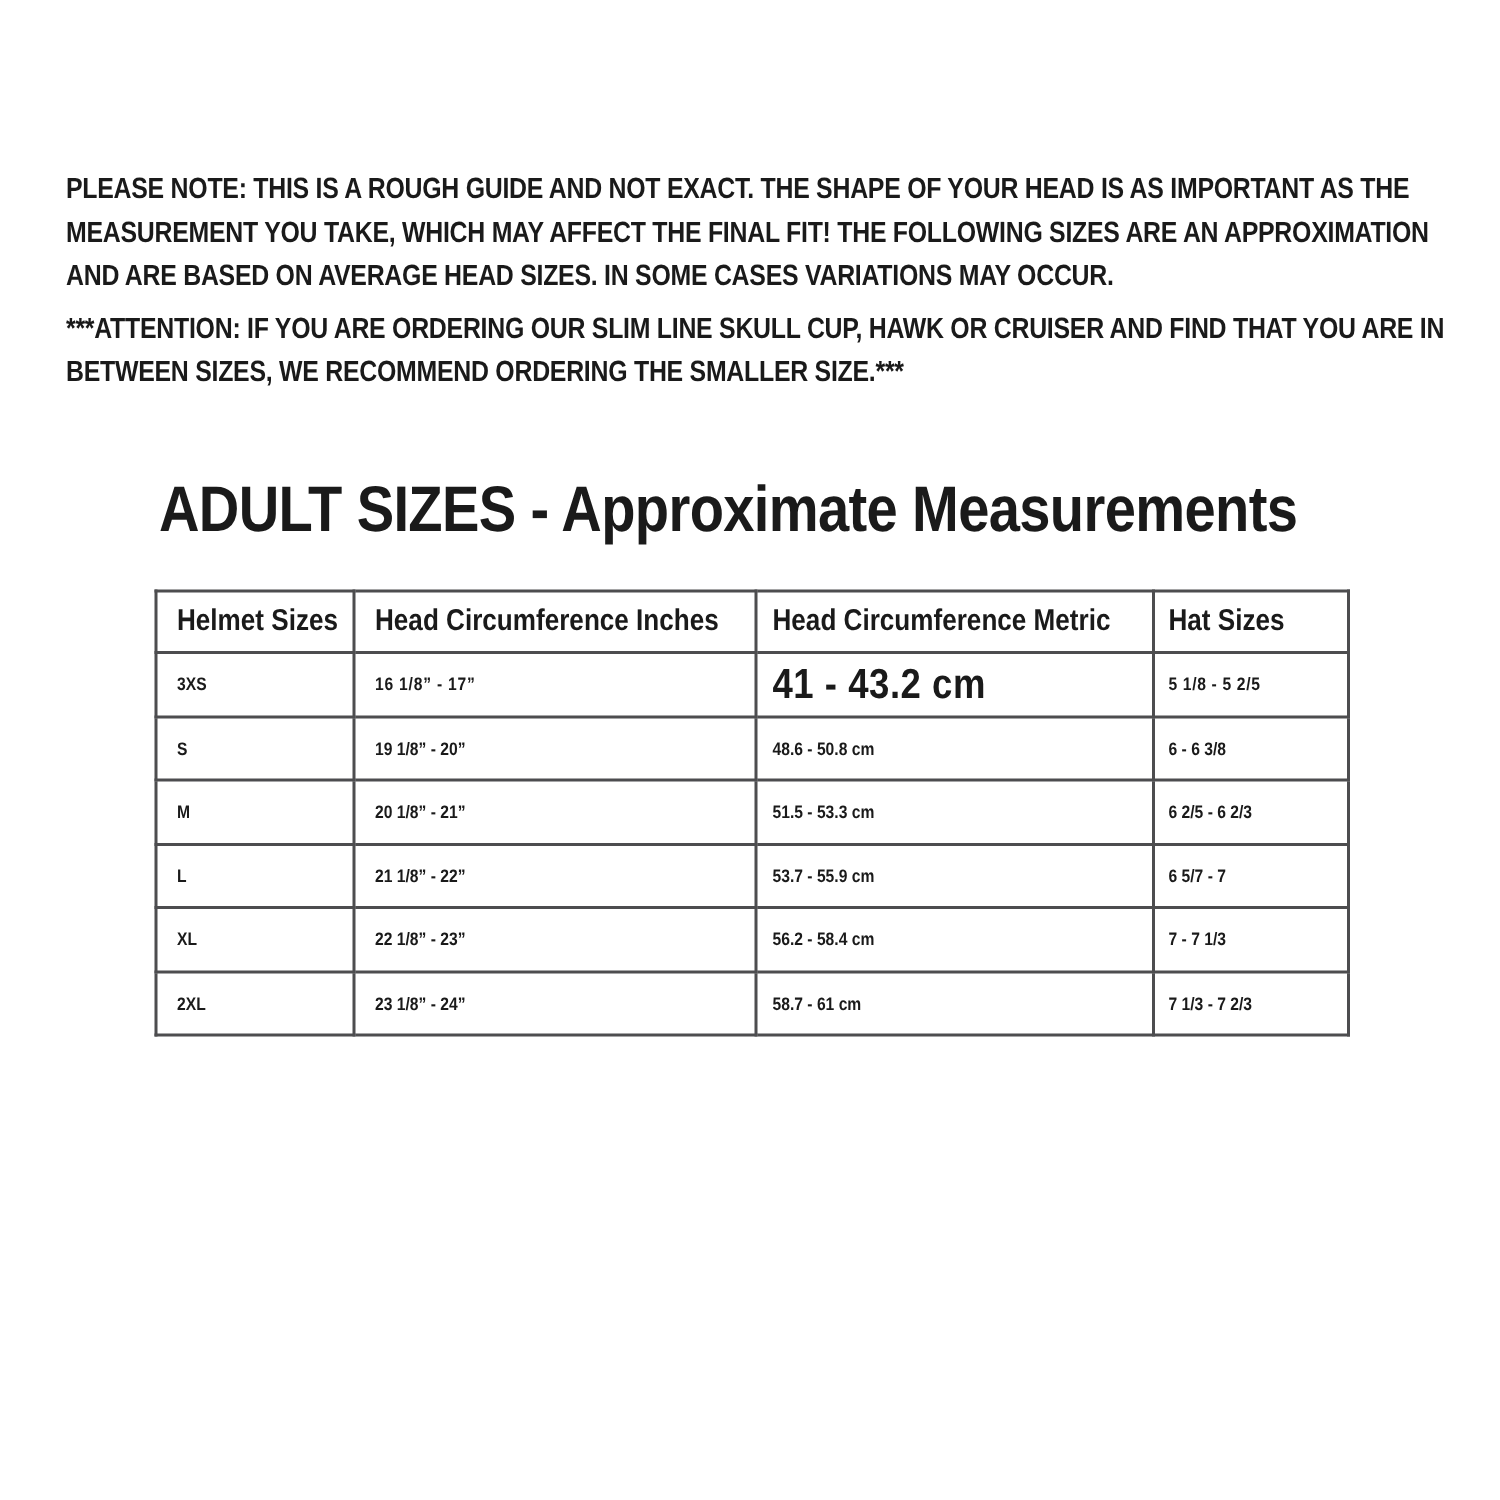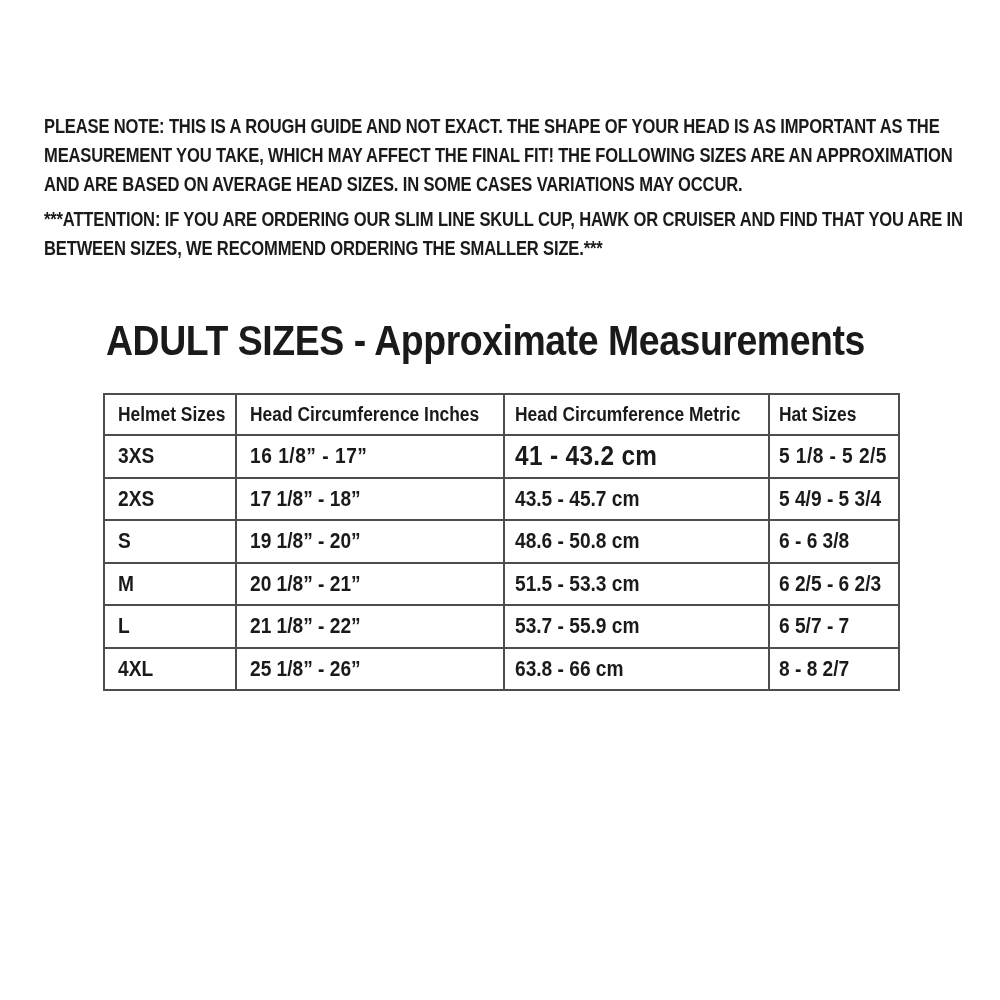--- a/index.html
+++ b/index.html
@@ -68,21 +68,21 @@
   }
   .size-table th {
     height: 39px;
     font-size: 20px;
     font-weight: 700;
     padding: 0 0 0 13px;
     text-decoration: underline;
   }
   .size-table td {
     height: 40.5px;
-    font-size: 22px;
+    font-size: 12px;
     font-weight: 700;
     padding: 0 0 0 13px;
   }
   .size-table th:nth-child(3),
   .size-table td:nth-child(3) {
     padding-left: 10px;
   }
   .size-table th:nth-child(4),
   .size-table td:nth-child(4) {
     padding-left: 9px;
@@ -127,45 +127,45 @@
         </tr>
     </thead>
     <tbody>
         <tr class="first-row">
           <td><span class="cond">3XS</span></td>
           <td><span class="cond">16 1/8” - 17”</span></td>
           <td><span class="cond">41 - 43.2 cm</span></td>
           <td><span class="cond">5 1/8 - 5 2/5</span></td>
         </tr>
         <tr>
-          <td><span class="cond">2XS</span></td>
-          <td><span class="cond">17 1/8” - 18”</span></td>
-          <td><span class="cond">43.5 - 45.7 cm</span></td>
-          <td><span class="cond">5 4/9 - 5 3/4</span></td>
-        </tr>
-        <tr>
           <td><span class="cond">S</span></td>
           <td><span class="cond">19 1/8” - 20”</span></td>
           <td><span class="cond">48.6 - 50.8 cm</span></td>
           <td><span class="cond">6 - 6 3/8</span></td>
         </tr>
         <tr>
           <td><span class="cond">M</span></td>
           <td><span class="cond">20 1/8” - 21”</span></td>
           <td><span class="cond">51.5 - 53.3 cm</span></td>
           <td><span class="cond">6 2/5 - 6 2/3</span></td>
         </tr>
         <tr>
           <td><span class="cond">L</span></td>
           <td><span class="cond">21 1/8” - 22”</span></td>
           <td><span class="cond">53.7 - 55.9 cm</span></td>
           <td><span class="cond">6 5/7 - 7</span></td>
         </tr>
         <tr>
-          <td><span class="cond">4XL</span></td>
-          <td><span class="cond">25 1/8” - 26”</span></td>
-          <td><span class="cond">63.8 - 66 cm</span></td>
-          <td><span class="cond">8 - 8 2/7</span></td>
+          <td><span class="cond">XL</span></td>
+          <td><span class="cond">22 1/8” - 23”</span></td>
+          <td><span class="cond">56.2 - 58.4 cm</span></td>
+          <td><span class="cond">7 - 7 1/3</span></td>
+        </tr>
+        <tr>
+          <td><span class="cond">2XL</span></td>
+          <td><span class="cond">23 1/8” - 24”</span></td>
+          <td><span class="cond">58.7 - 61 cm</span></td>
+          <td><span class="cond">7 1/3 - 7 2/3</span></td>
         </tr>
       </tbody>
   </table>
 
 </div>
 
 </body></html>

